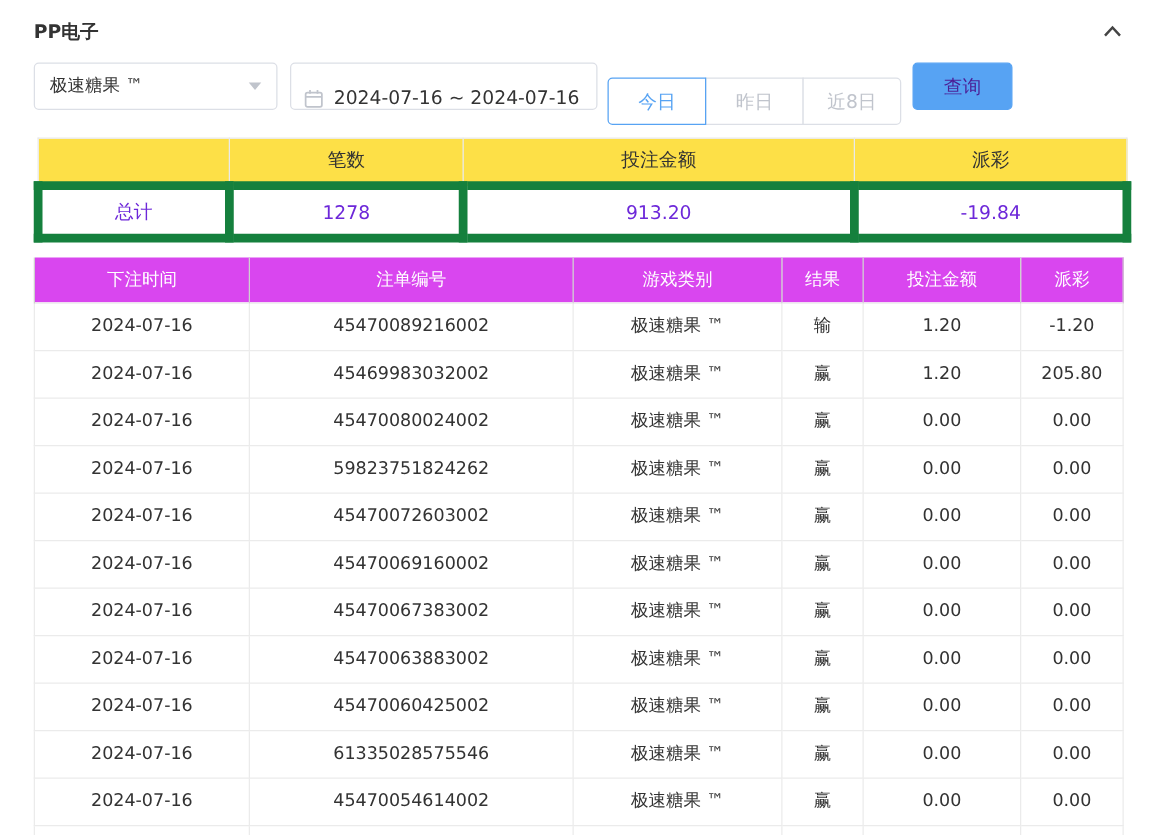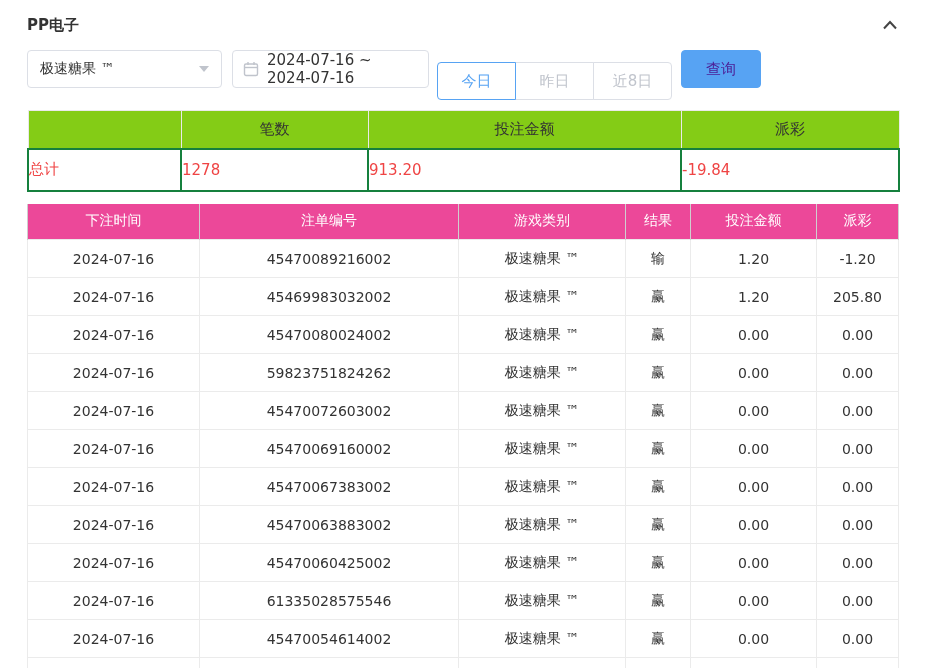--- a/index.html
+++ b/index.html
@@ -23,22 +23,22 @@
   .select-box {
     width: 195px; height: 38px; border: 1px solid #dcdfe6; border-radius: 4px;
     display: flex; align-items: center; justify-content: space-between;
     padding: 0 12px; font-size: 14px; color: #333; background: #fff; cursor: pointer;
   }
   .caret-down {
     width: 0; height: 0; border-left: 5px solid transparent;
     border-right: 5px solid transparent; border-top: 6px solid #c0c4cc;
   }
   .date-box {
-    margin-left: 10px; width: 197px; height: 38px; border: 1px solid #dcdfe6;
-    border-radius: 4px; display: flex; align-items: center; padding: 0 10px;
+    margin-left: 10px; width: 246px; height: 38px; border: 1px solid #dcdfe6;
+    border-radius: 4px; display: flex; align-items: flex-end; padding: 0 10px;
     font-size: 15px; color: #333; background: #fff; cursor: pointer;
   }
   .date-box .cal { margin-right: 8px; display: flex; align-items: center; }
   .btn-group { display: flex; margin-left: 8px; margin-top: 24px; }
   .qbtn {
     width: 79px; height: 38px; background: #fff; border: 1px solid #dcdfe6;
     font-size: 15px; color: #c0c4cc; cursor: pointer;
     font-family: inherit;
   }
   .qbtn + .qbtn { margin-left: -1px; }
@@ -48,32 +48,32 @@
   .query-btn {
     margin-left: 9px; width: 80px; height: 38px; background: #57a3f3;
     border: 1px solid #57a3f3; border-radius: 4px; color: #4c1d95; font-size: 15px;
     cursor: pointer; font-family: inherit;
   }
 
   
   table { border-collapse: collapse; table-layout: fixed; width: 871px; }
   .summary-table { margin-top: 22px; font-size: 15px; }
   .summary-table th {
-    background: #84cc16; height: 38px; font-weight: normal; color: #333;
+    background: #fde047; height: 38px; font-weight: normal; color: #333;
     border: 1px solid #e9e9e9; text-align: center;
   }
   .summary-table td {
-    height: 42px; border: 2px solid #15803d; color: #ef4444;
+    height: 42px; border: 7px solid #15803d; text-align: center; color: #6d28d9;
     background: #fff;
   }
 
   
   .bet-table { margin-top: 12px; font-size: 14px; }
   .bet-table th {
-    background: #ec4899; color: #fff; height: 36px; font-weight: 500;
+    background: #d946ef; color: #fff; height: 36px; font-weight: 500;
     border-right: 1px solid #cfcfcf; border-left: 1px solid #cfcfcf;
     text-align: center;
   }
   .bet-table td {
     height: 38px; border: 1px solid #ebebeb; text-align: center; color: #333;
     background: #fff;
   }
   .neg { color: #f25b5b; }
 </style>
 </head>

